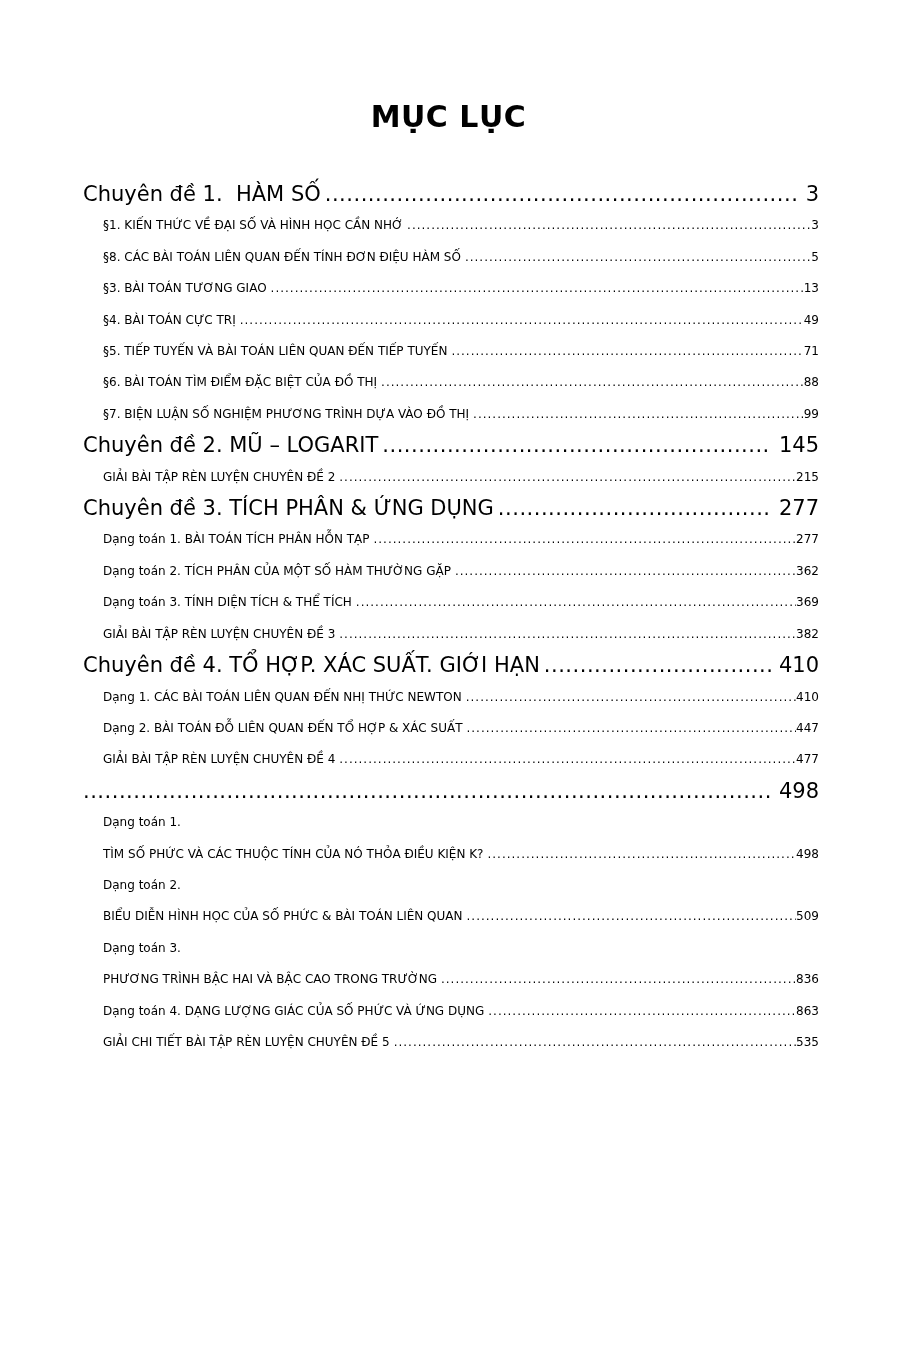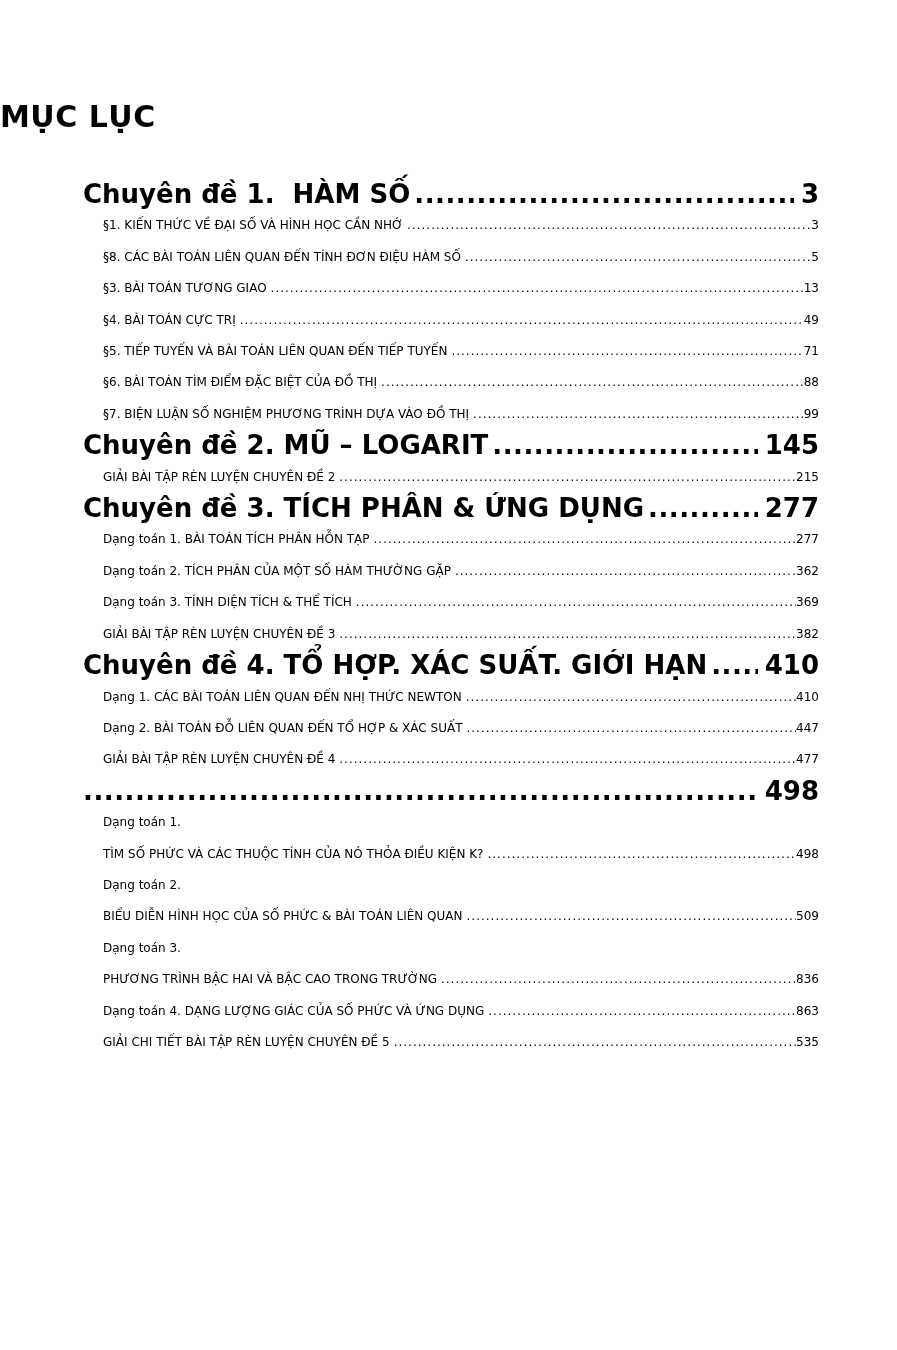--- a/index.html
+++ b/index.html
@@ -9,21 +9,21 @@
     height: 1350px;
     background: #ffffff;
     color: #000000;
     font-family: "DejaVu Sans", "Liberation Sans", sans-serif;
     box-sizing: border-box;
     padding-top: 99px;
     overflow: hidden;
   }
   .title {
     margin: 0 0 44px 0;
-    text-align: left;
+    text-align: center;
     font-size: 30px;
     font-weight: bold;
     line-height: 36px;
     letter-spacing: 0.5px;
   }
   .toc {
     margin: 0 78px 0 83px;
   }
   .row {
     display: flex;
@@ -44,22 +44,22 @@
     letter-spacing: 1px;
   }
   .row .leader::after {
     content: "......................................................................................................................................................";
   }
   .row .pagenum {
     flex: 0 0 auto;
     white-space: pre;
   }
   .row.chapter {
-    font-weight: bold;
-    font-size: 26px;
+    font-weight: normal;
+    font-size: 21px;
   }
   .row.chapter .leader { letter-spacing: 0.5px; }
   .row.chapter .pagenum { padding-left: 7px; }
   .row.section { padding-left: 20px; }
 </style>
 </head>
 <body>
 
 <div class="page">
   <h1 class="title">MỤC LỤC</h1>

